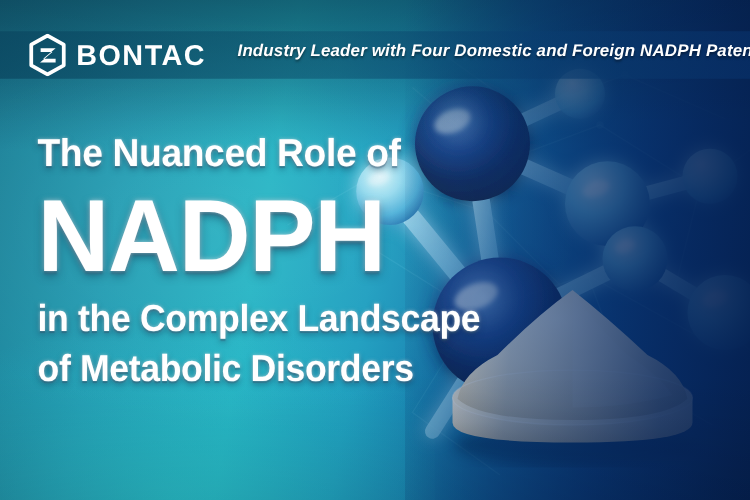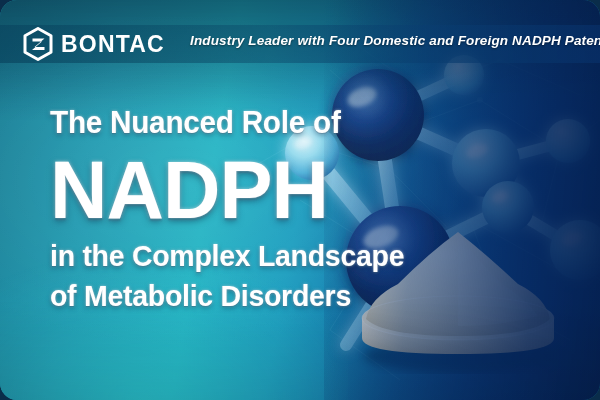--- a/index.html
+++ b/index.html
@@ -7,21 +7,20 @@
     padding: 0;
     background: #0a2d4a;
   }
   .banner {
     position: relative;
     width: 600px;
     height: 400px;
     overflow: hidden;
     font-family: "Liberation Sans", sans-serif;
     background: #16849b;
-    border-radius: 17px;
   }
 
   
   .bg-base {
     position: absolute;
     inset: 0;
     background: linear-gradient(100deg,
         #1c7f96 0%,
         #239cb2 18%,
         #25b4c4 36%,
@@ -142,21 +141,20 @@
     white-space: nowrap;
     text-shadow: 0 1px 2px rgba(0,0,0,0.45);
   }
 
   
   .headline {
     position: absolute;
     left: 30px;
     top: 104px;
     width: 330px;
-    margin-left: 20px;
   }
   .hl-line {
     color: #ffffff;
     font-weight: bold;
     white-space: nowrap;
     text-shadow:
        0 0 3px rgba(255,255,255,0.55),
        0 2px 5px rgba(4,40,70,0.50),
        0 1px 1px rgba(4,40,70,0.40);
   }

